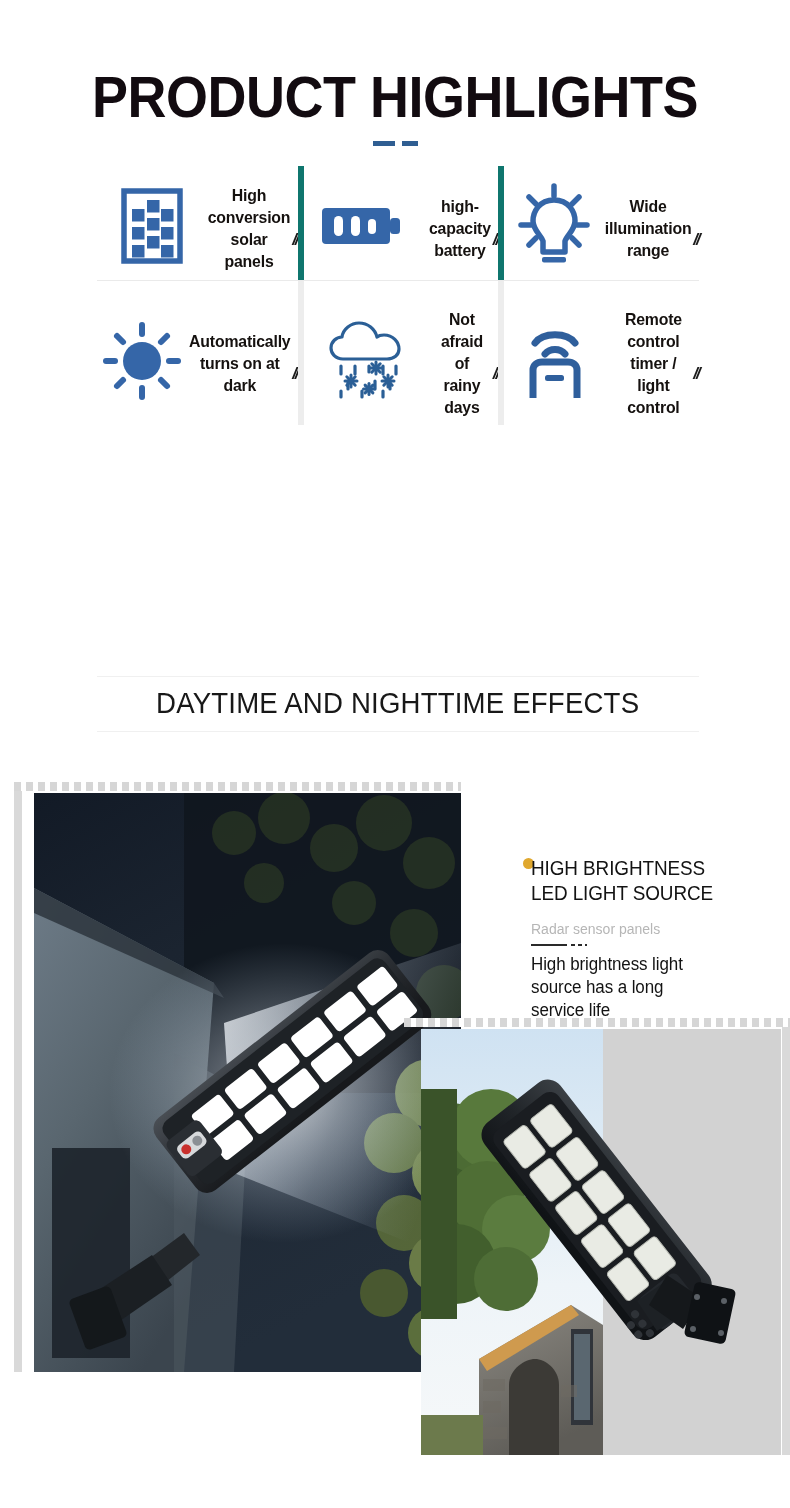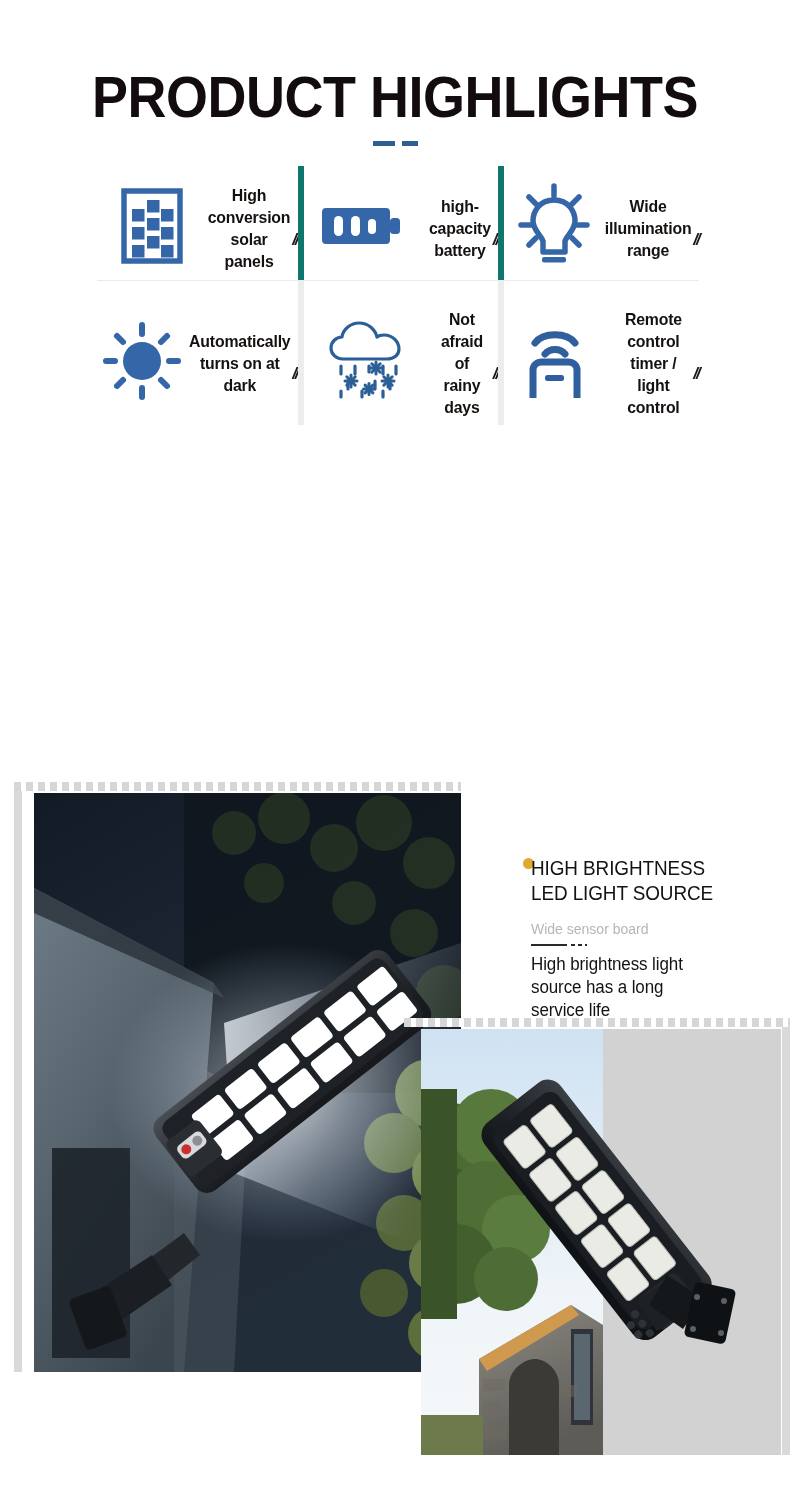--- a/index.html
+++ b/index.html
@@ -296,20 +296,23 @@
           </svg>
         </div>
         <div class="cell-label">Remote control
 timer / light control</div>
         <div class="cell-slash">//</div>
       </div>
 
     </div>
   </div>
 
+  <div class="section-head">
+    <span class="section-head-text">DAYTIME AND NIGHTTIME EFFECTS</span>
+  </div>
 
   <div class="photo-frame" id="night-photo">
     <div class="frame-dashes"></div>
     <div class="frame-bar-left"></div>
     <div class="photo-inner">
       <svg width="427" height="579" viewBox="0 0 427 579" preserveAspectRatio="none">
         <defs>
           <linearGradient id="nightSky" x1="0" y1="0" x2="0.4" y2="1">
             <stop offset="0%" stop-color="#121a26"></stop>
             <stop offset="35%" stop-color="#1b2430"></stop>
@@ -402,21 +405,21 @@
         <path d="M60 500 L118 462 L138 492 L80 532 Z" fill="#1b1f23"></path>
         <rect x="42" y="498" width="44" height="54" rx="5" fill="#14181b" transform="rotate(-20 64 525)"></rect>
       </svg>
     </div>
   </div>
 
   <div class="info-block">
     <span class="info-dot"></span>
     <div class="info-title">HIGH BRIGHTNESS
 LED LIGHT SOURCE</div>
-    <div class="info-sub">Wide sensor board</div>
+    <div class="info-sub">Radar sensor panels</div>
     <div class="info-rule">
       <span class="solid"></span>
       <span class="dashed"></span>
     </div>
     <div class="info-body">High brightness light
 source has a long
 service life</div>
   </div>
 
   <div class="photo-frame" id="day-photo">

